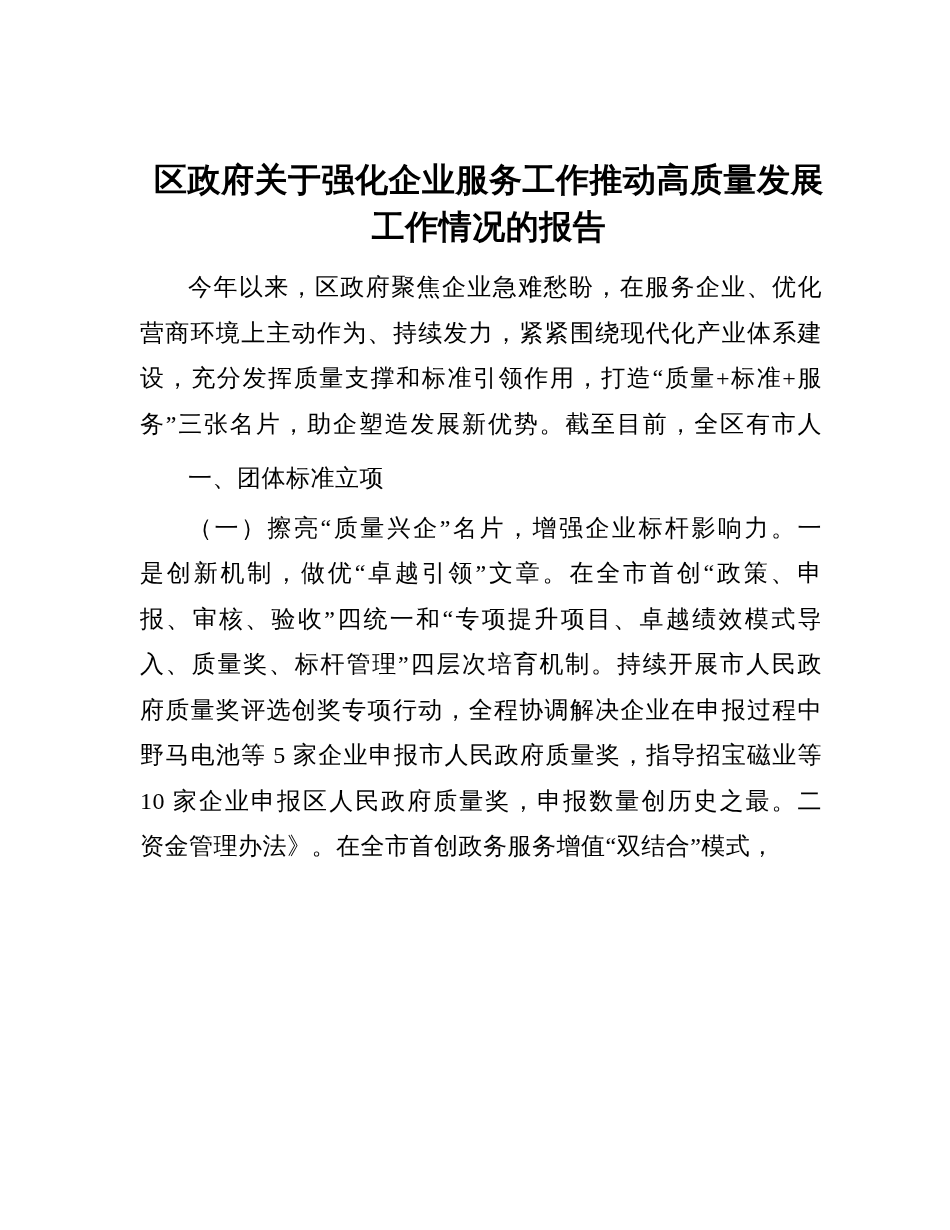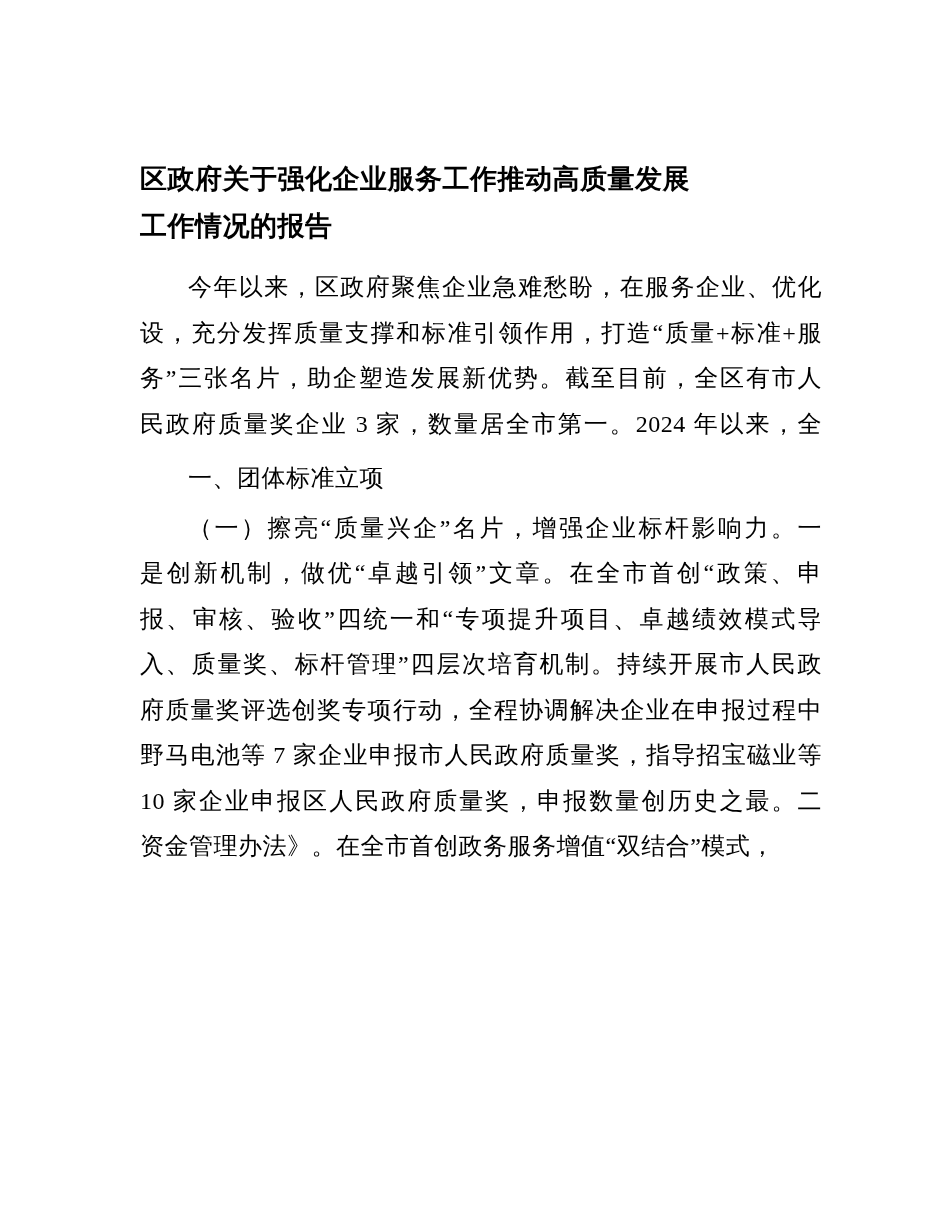--- a/index.html
+++ b/index.html
@@ -13,24 +13,24 @@
     height: 1230px;
     background: #ffffff;
     color: #000000;
     overflow: hidden;
     font-family: "Liberation Serif", "DejaVu Serif", serif;
   }
   .doc-title {
     margin-top: 156px;
     margin-left: 140px;
     margin-right: 112px;
-    text-align: left;
+    text-align: center;
     font-family: "Liberation Sans", "DejaVu Sans", sans-serif;
     font-weight: 700;
-    font-size: 27px;
+    font-size: 33px;
     line-height: 47px;
     letter-spacing: 0.5px;
   }
   .doc-body {
     margin-top: 15px;
     margin-left: 140px;
     margin-right: 128px;
     font-size: 24px;
     line-height: 45.5px;
     letter-spacing: 0.5px;
@@ -54,31 +54,31 @@
 <body>
 
 <div class="page">
   <div class="doc-title">
     <div class="title-line">区政府关于强化企业服务工作推动高质量发展</div>
     <div class="title-line">工作情况的报告</div>
   </div>
   <div class="doc-body">
       <div class="paragraph body">
         <div class="line first">今年以来，区政府聚焦企业急难愁盼，在服务企业、优化</div>
+        <div class="line">营商环境上主动作为、持续发力，紧紧围绕现代化产业体系建</div>
         <div class="line">设，充分发挥质量支撑和标准引领作用，打造“质量+标准+服</div>
         <div class="line">务”三张名片，助企塑造发展新优势。截至目前，全区有市人</div>
-        <div class="line">民政府质量奖企业 3 家，数量居全市第一。2024 年以来，全</div>
       </div>
       <div class="paragraph heading">
         <div class="line first last">一、团体标准立项</div>
       </div>
       <div class="paragraph body">
         <div class="line first">（一）擦亮“质量兴企”名片，增强企业标杆影响力。一</div>
         <div class="line">是创新机制，做优“卓越引领”文章。在全市首创“政策、申</div>
         <div class="line">报、审核、验收”四统一和“专项提升项目、卓越绩效模式导</div>
         <div class="line">入、质量奖、标杆管理”四层次培育机制。持续开展市人民政</div>
         <div class="line">府质量奖评选创奖专项行动，全程协调解决企业在申报过程中</div>
-        <div class="line">野马电池等 7 家企业申报市人民政府质量奖，指导招宝磁业等</div>
+        <div class="line">野马电池等 5 家企业申报市人民政府质量奖，指导招宝磁业等</div>
         <div class="line">10 家企业申报区人民政府质量奖，申报数量创历史之最。二</div>
         <div class="line last">资金管理办法》。在全市首创政务服务增值“双结合”模式，</div>
       </div>
     </div>
 </div>
 
 </body></html>

